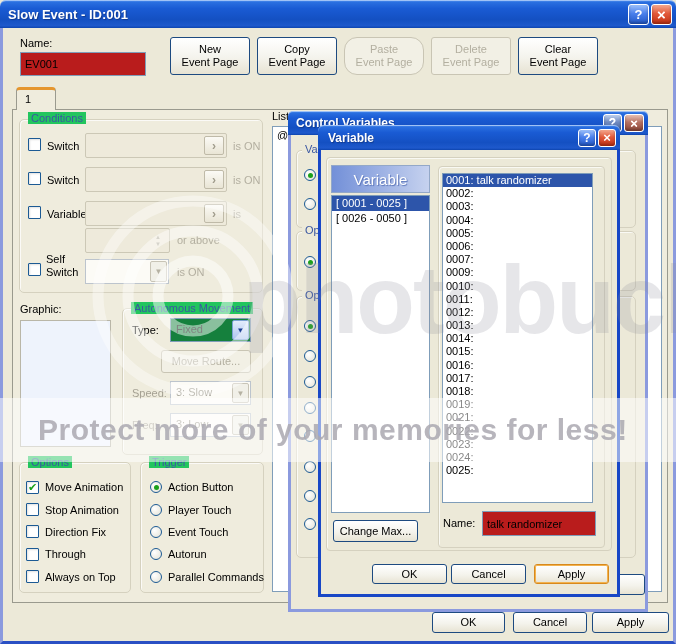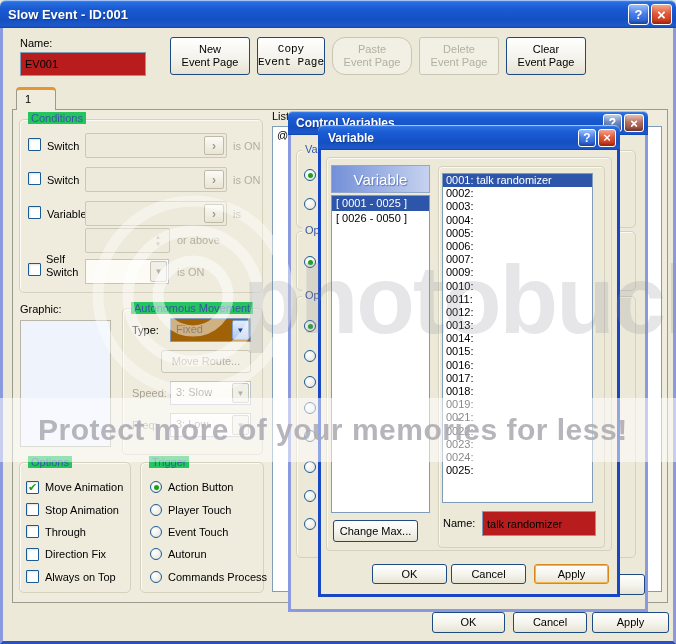--- a/index.html
+++ b/index.html
@@ -39,21 +39,21 @@
   .text-input { position:absolute; border:1px solid #7f9db9; background:#b91c1c; font-family:inherit;
     font-size:11px; padding:0 4px; color:#000; }
 
   .dis-field { position:absolute; background:#eeeadb; border:1px solid #ccc8b6; border-radius:2px; }
   .chooser { position:absolute; right:2px; top:2px; bottom:2px; width:20px; display:flex; align-items:center; justify-content:center;
     background:linear-gradient(180deg,#fbfaf5,#e9e5d5); border:1px solid #bfbaa8; border-radius:2px;
     color:#a09c8c; font-weight:bold; font-size:12px; }
   .spin { position:absolute; right:3px; top:2px; bottom:2px; width:16px; display:flex; flex-direction:column;
     align-items:center; justify-content:center; color:#b5b1a2; font-size:6px; line-height:7px; }
 
-  .combo { position:absolute; background:#a16207; border:1px solid #7f9db9; font-size:11px; color:#000; }
+  .combo { position:absolute; background:#15803d; border:1px solid #7f9db9; font-size:11px; color:#000; }
   .combo .cval { position:absolute; left:5px; top:4px; white-space:nowrap; }
   .combo .carrow { position:absolute; right:1px; top:1px; bottom:1px; width:17px; display:flex; align-items:center; justify-content:center;
     background:linear-gradient(180deg,#e3ecfc,#aec5ef); border:1px solid #7aa1d2; border-radius:2px;
     color:#1c3f94; font-size:8px; }
   .combo.dis { background:#fcfbf6; border-color:#bcc4cd; color:#9a978a; }
   .combo.dis .carrow { background:#f1f0e8; border-color:#c8c4b6; color:#b5b1a2; }
 
   .cb { display:inline-flex; align-items:center; justify-content:center; width:13px; height:13px;
     background:#fff; border:1px solid #1c5a94; border-radius:1px; color:#1ba11b; font-size:11px;
     box-shadow:inset 1px 1px 2px rgba(0,0,0,.12); flex:none; }
@@ -107,21 +107,21 @@
     </div>
 
     <span class="field-lbl" style="left:20px;top:37px;">Name:</span>
     <input class="text-input" readonly="" style="left: 20px; top: 52px; width: 126px; height: 24px;" value="EV001">
 
     <div style="position:absolute;left:170px;top:37px;width:427px;height:38px;display:flex;gap:7px;">
         <button class="xp-btn" style="position: static; flex: 0 0 auto; width: 80px; height: 38px;">
           <div>New</div>
           <div>Event Page</div>
         </button>
-        <button class="xp-btn" style="position: static; flex: 0 0 auto; width: 68px; height: 38px; font-family: Liberation Mono, monospace;">
+        <button class="xp-btn" style="position: static; flex: 0 0 auto; width: 80px; height: 38px;">
           <div>Copy</div>
           <div>Event Page</div>
         </button>
         <button class="xp-btn disabled" style="position: static; flex: 0 0 auto; width: 80px; height: 38px; border-radius: 13px;">
           <div>Paste</div>
           <div>Event Page</div>
         </button>
         <button class="xp-btn disabled" style="position: static; flex: 0 0 auto; width: 80px; height: 38px;">
           <div>Delete</div>
           <div>Event Page</div>
@@ -206,25 +206,25 @@
         <div class="ctl-row">
           <span class="cb">✔</span>
           <span class="ctl-label">Move Animation</span>
         </div>
         <div class="ctl-row">
           <span class="cb"></span>
           <span class="ctl-label">Stop Animation</span>
         </div>
         <div class="ctl-row">
           <span class="cb"></span>
+          <span class="ctl-label">Direction Fix</span>
+        </div>
+        <div class="ctl-row">
+          <span class="cb"></span>
           <span class="ctl-label">Through</span>
-        </div>
-        <div class="ctl-row">
-          <span class="cb"></span>
-          <span class="ctl-label">Direction Fix</span>
         </div>
         <div class="ctl-row">
           <span class="cb"></span>
           <span class="ctl-label">Always on Top</span>
         </div>
       </div>
 
     <div class="group" style="left:140px;top:462px;width:124px;height:131px;"></div>
     <span class="glabel" style="left:149px;top:456px;">Trigger</span>
     <div class="ctl-rows" style="left:150px;top:476px;width:112px;height:112px;">
@@ -239,21 +239,21 @@
         <div class="ctl-row">
           <span class="radio"></span>
           <span class="ctl-label">Event Touch</span>
         </div>
         <div class="ctl-row">
           <span class="radio"></span>
           <span class="ctl-label">Autorun</span>
         </div>
         <div class="ctl-row">
           <span class="radio"></span>
-          <span class="ctl-label">Commands Process</span>
+          <span class="ctl-label">Parallel Commands</span>
         </div>
       </div>
 
     <span class="field-lbl" style="left:272px;top:110px;">List of Event Commands:</span>
     <div class="list" style="left:272px;top:126px;width:390px;height:466px;">
       <div class="lrow r13" style="padding:2px 0 0 4px;">@&gt;</div>
     </div>
 
     <button class="xp-btn" style="left:432px;top:612px;width:73px;height:21px;">OK</button>
     <button class="xp-btn" style="left:513px;top:612px;width:74px;height:21px;">Cancel</button>

